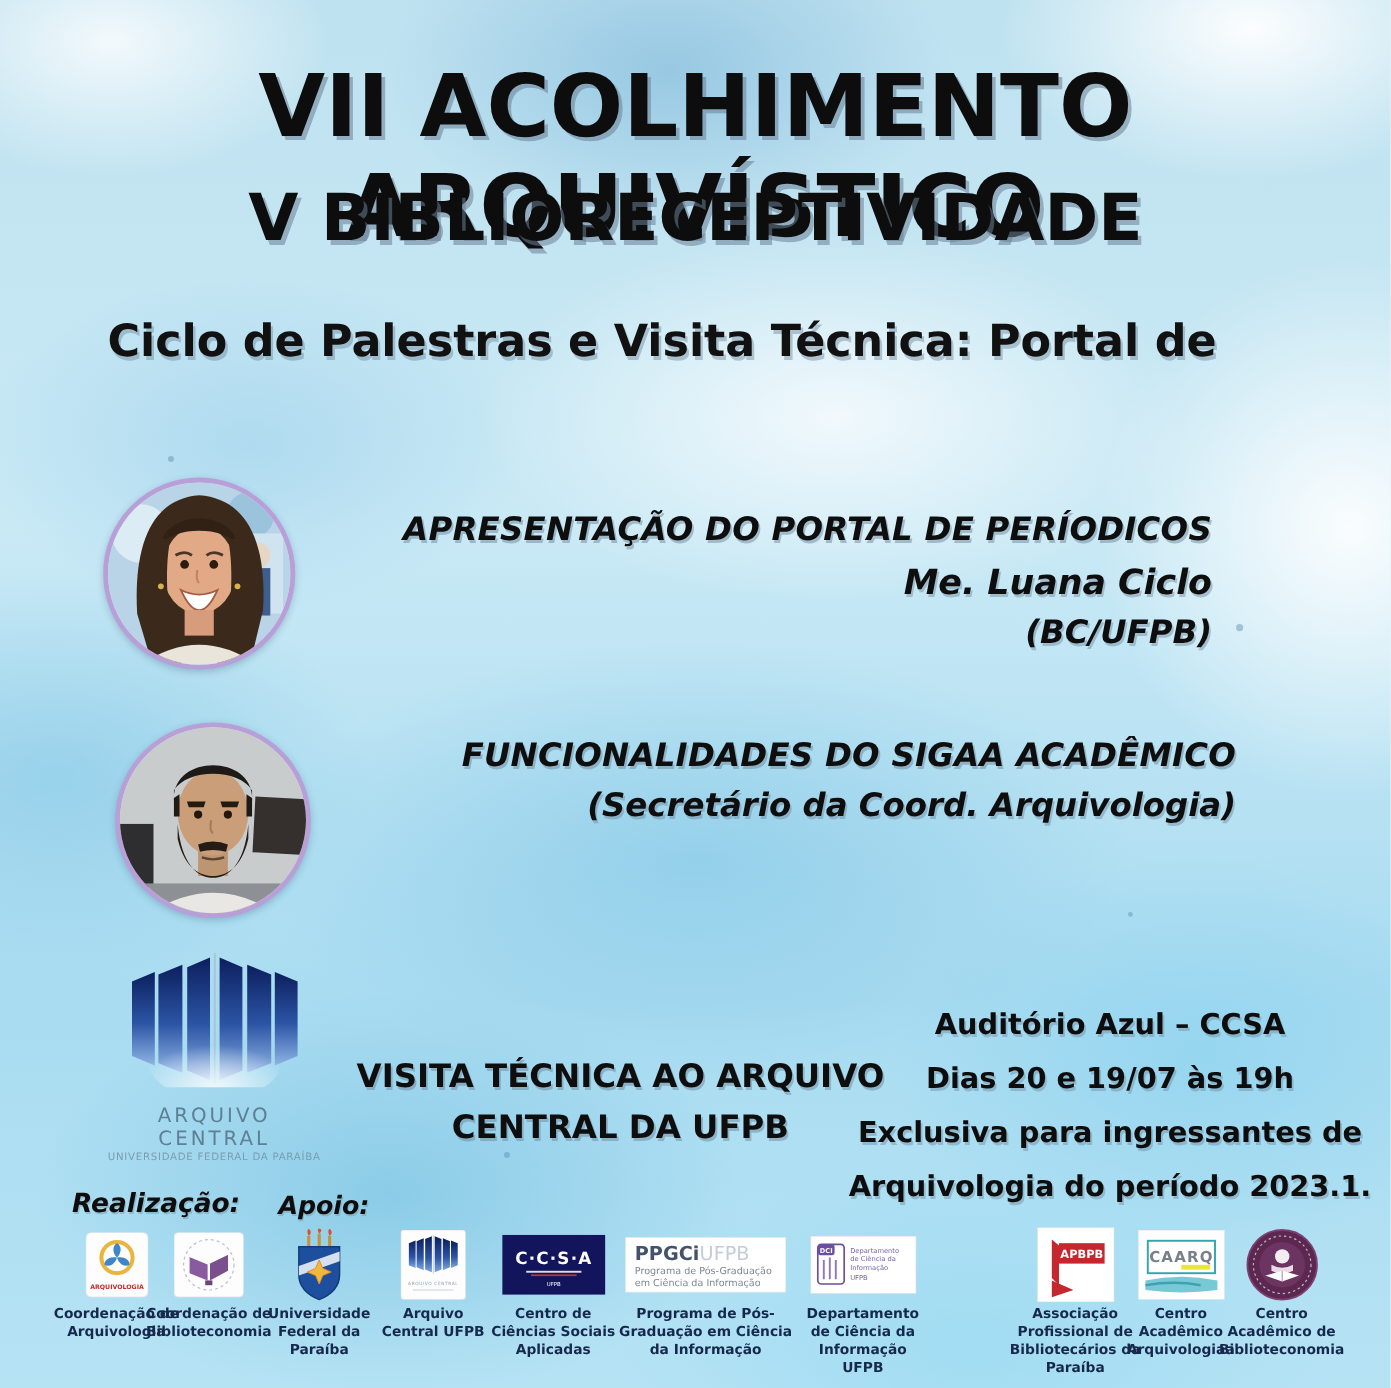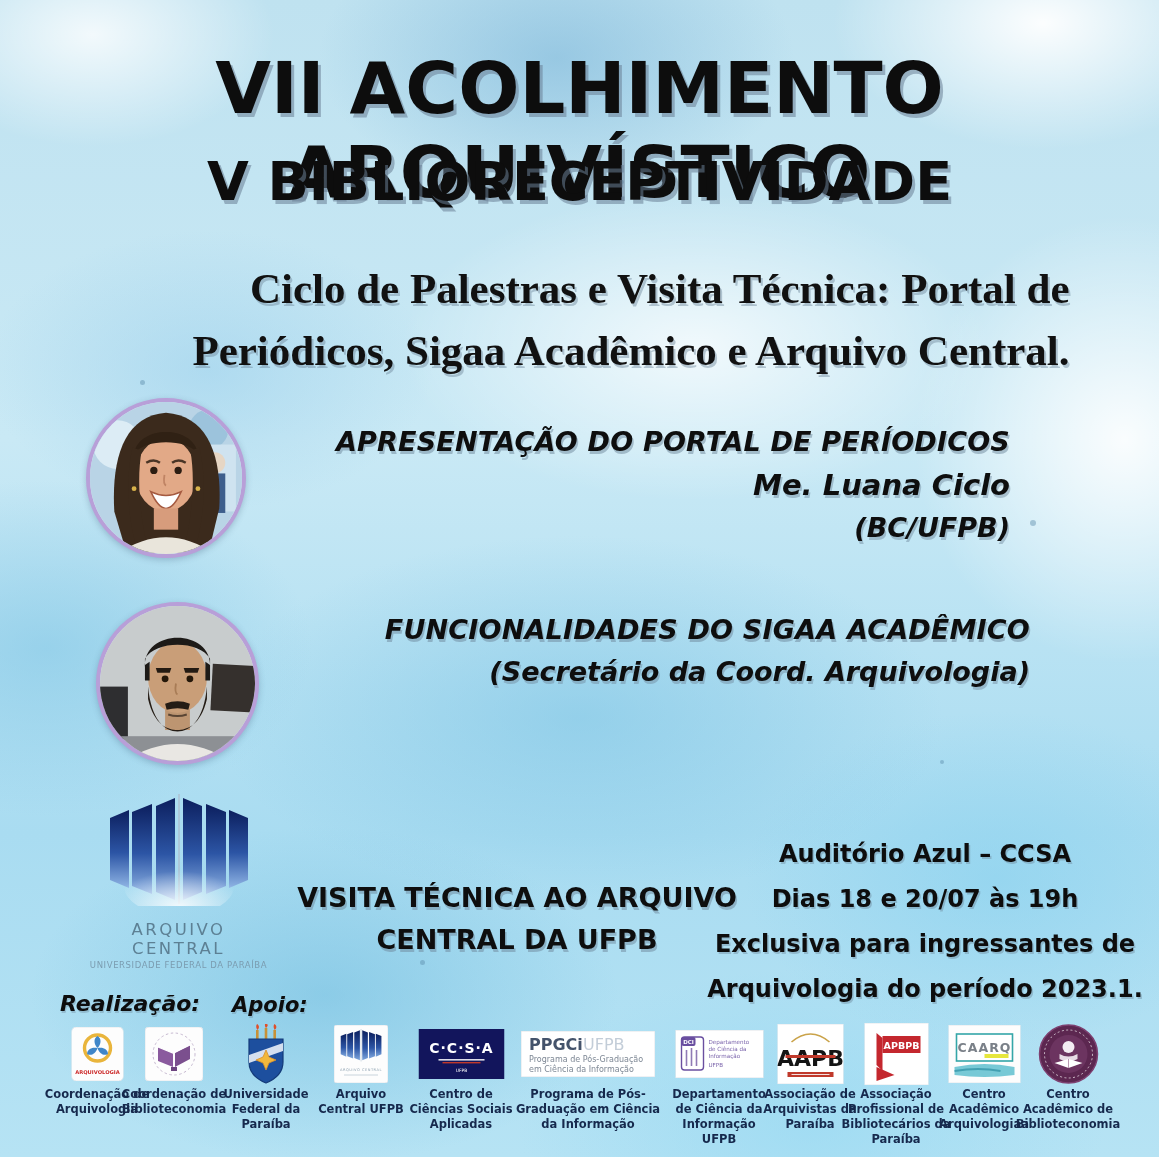--- a/index.html
+++ b/index.html
@@ -18,22 +18,22 @@
       radial-gradient(ellipse 420px 240px at 28% 86%, rgba(104,184,220,.5), transparent 70%),
       radial-gradient(ellipse 420px 220px at 70% 97%, rgba(148,216,242,.6), transparent 70%),
       linear-gradient(180deg,#bfe2f0 0%,#c9e9f5 38%,#a9dcf1 72%,#b6e3f4 100%);
   }
   .speck{position:absolute;border-radius:50%;background:rgba(90,140,170,.45);}
   .title{position:absolute;width:100%;text-align:center;font-weight:bold;color:#0d0d0d;
     text-shadow:3px 4px 0 rgba(105,128,150,.55);letter-spacing:0;}
   .title1{top:46px;font-size:72px;}
   .title2{top:150px;font-size:54px;}
   .subtitle{position:absolute;top:258px;left:50%;transform:translateX(-50%);width:980px;
-    text-align:right;font-size:43px;font-weight:bold;color:#111;line-height:1.45;
-    text-shadow:2px 3px 0 rgba(110,135,155,.45);font-family:Liberation Serif, serif;}
+    text-align:left;font-size:37px;font-weight:bold;color:#111;line-height:1.45;
+    text-shadow:2px 3px 0 rgba(110,135,155,.45);}
   .avatar{position:absolute;border-radius:50%;border:4px solid #b89fd8;overflow:hidden;
     box-shadow:0 2px 6px rgba(60,90,120,.3);background:#cfe2ee;}
   .avatar svg{display:block;}
   .session-text{position:absolute;text-align:right;color:#0e0e0e;font-style:italic;}
   .session-heading{font-size:27px;font-weight:bold;letter-spacing:.2px;
     text-shadow:1.5px 2.5px 0 rgba(110,135,155,.5);margin:0 0 11px 0;}
   .session-name{font-size:29px;font-weight:bold;margin:0 0 10px 0;
     text-shadow:1.5px 2.5px 0 rgba(110,135,155,.45);}
   .session-role{font-size:27px;font-weight:bold;margin:0;
     text-shadow:1.5px 2.5px 0 rgba(110,135,155,.45);}
@@ -66,21 +66,20 @@
   <div class="speck" style="left:1030px;top:520px;width:6px;height:6px;"></div>
   <div class="speck" style="left:940px;top:760px;width:4px;height:4px;"></div>
   <div class="speck" style="left:420px;top:960px;width:5px;height:5px;"></div>
   <div class="speck" style="left:620px;top:180px;width:4px;height:4px;"></div>
 
   <div class="title title1">VII ACOLHIMENTO ARQUIVÍSTICO</div>
   <div class="title title2">V BIBLIORECEPTIVIDADE</div>
 
   <div class="subtitle">
     <div>Ciclo de Palestras e Visita Técnica: Portal de</div>
-    <div>Periódicos, Sigaa Acadêmico e Arquivo Central.</div>
   </div>
 
   <div class="avatar" style="left:86px;top:398px;width:152px;height:152px;">
     <svg width="152" height="152" viewBox="0 0 100 100">
       <rect width="100" height="100" fill="#b9d4e6"></rect>
       <circle cx="18" cy="28" r="16" fill="#dcecf5"></circle>
       <circle cx="78" cy="18" r="13" fill="#9cc3dc"></circle>
       <rect x="62" y="28" width="34" height="44" fill="#cfe3f0"></rect>
       <circle cx="82" cy="40" r="7" fill="#e6d6c4"></circle>
       <rect x="75" y="47" width="14" height="26" fill="#3e5e8c"></rect>
@@ -164,21 +163,21 @@
     <div class="ac-logo-sub">UNIVERSIDADE FEDERAL DA PARAÍBA</div>
   </div>
 
   <div class="visit-heading">
     <div>VISITA TÉCNICA AO ARQUIVO</div>
     <div>CENTRAL DA UFPB</div>
   </div>
 
   <div class="details">
     <div>Auditório Azul – CCSA</div>
-    <div>Dias 18 e 20/07 às 19h</div>
+    <div>Dias 20 e 19/07 às 19h</div>
     <div>Exclusiva para ingressantes de</div>
     <div>Arquivologia do período 2023.1.</div>
   </div>
 
   <div class="footer-label label-realizacao">Realização:</div>
   <div class="footer-label label-apoio">Apoio:</div>
 
   <div class="logo-item" style="left:174px;width:120px;">
     <div class="logo-art">
       <svg width="58" height="54" viewBox="0 0 58 54">
@@ -295,33 +294,20 @@
         <line x1="21" y1="20" x2="21" y2="36" stroke="#8f7ab5" stroke-width="1.6"></line>
         <text x="33" y="14" font-size="5.6" fill="#7a63ab">Departamento</text>
         <text x="33" y="21" font-size="5.6" fill="#7a63ab">de Ciência da</text>
         <text x="33" y="28" font-size="5.6" fill="#7a63ab">Informação</text>
         <text x="33" y="37" font-size="5.6" fill="#7a63ab">UFPB</text>
       </svg>
     </div>
     <div class="logo-caption">Departamento de Ciência da Informação UFPB</div>
   </div>
 
-  <div class="logo-item" style="left:810px;width:95px;">
-    <div class="logo-art">
-      <svg width="66" height="60" viewBox="0 0 66 60">
-        <rect width="66" height="60" fill="#ffffff" stroke="#e4e8ec"></rect>
-        <path d="M14,18 Q33,2 52,18" stroke="#caa34a" stroke-width="1.6" fill="none"></path>
-        <text x="33" y="42" text-anchor="middle" font-size="22" font-weight="bold" fill="#141414">AAPB</text>
-        <rect x="8" y="31" width="50" height="3" fill="#c0392b"></rect>
-        <rect x="10" y="48" width="46" height="5" fill="#c0392b"></rect>
-        <line x1="14" y1="50.5" x2="52" y2="50.5" stroke="#ffffff" stroke-width="1" opacity=".85"></line>
-      </svg>
-    </div>
-    <div class="logo-caption">Associação de Arquivistas da Paraíba</div>
-  </div>
 
   <div class="logo-item" style="left:896px;width:115px;">
     <div class="logo-art">
       <svg width="64" height="62" viewBox="0 0 64 62">
         <rect width="64" height="62" fill="#ffffff" stroke="#e4e8ec"></rect>
         <polygon points="12,10 18,15 18,48 12,42" fill="#c4272e"></polygon>
         <rect x="18" y="13" width="38" height="17" fill="#c4272e"></rect>
         <text x="37" y="25.5" text-anchor="middle" font-size="9.5" font-weight="bold" fill="#ffffff">APBPB</text>
         <polygon points="12,44 30,52 12,58" fill="#c4272e"></polygon>
       </svg>

